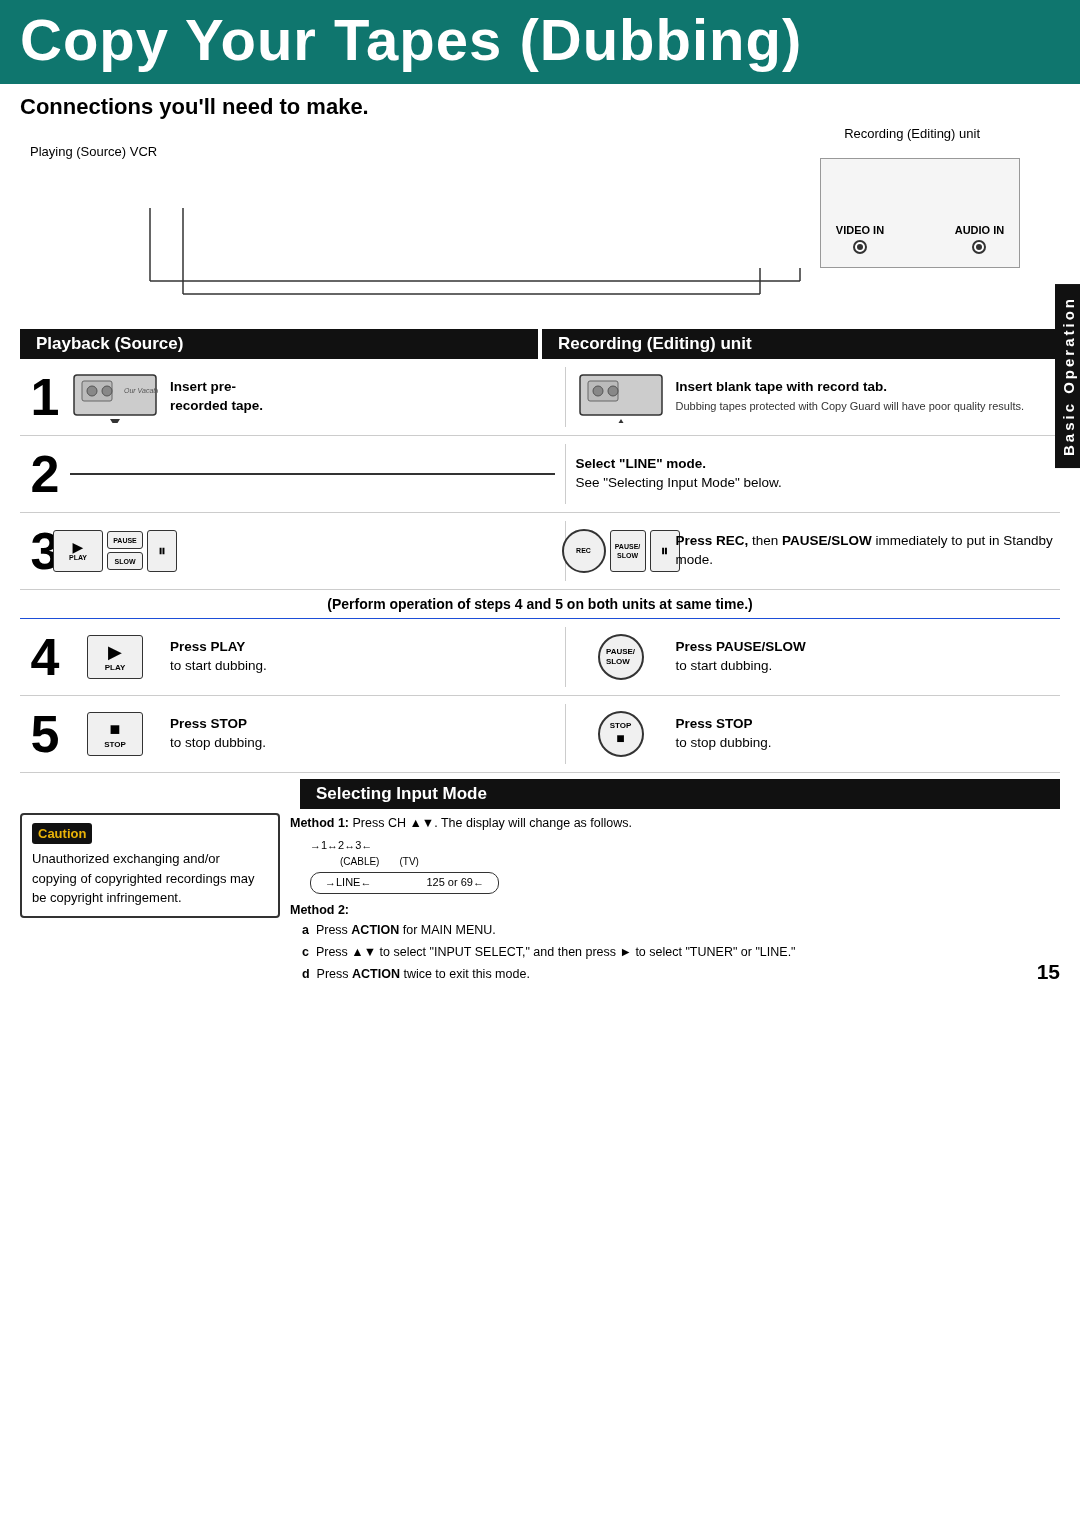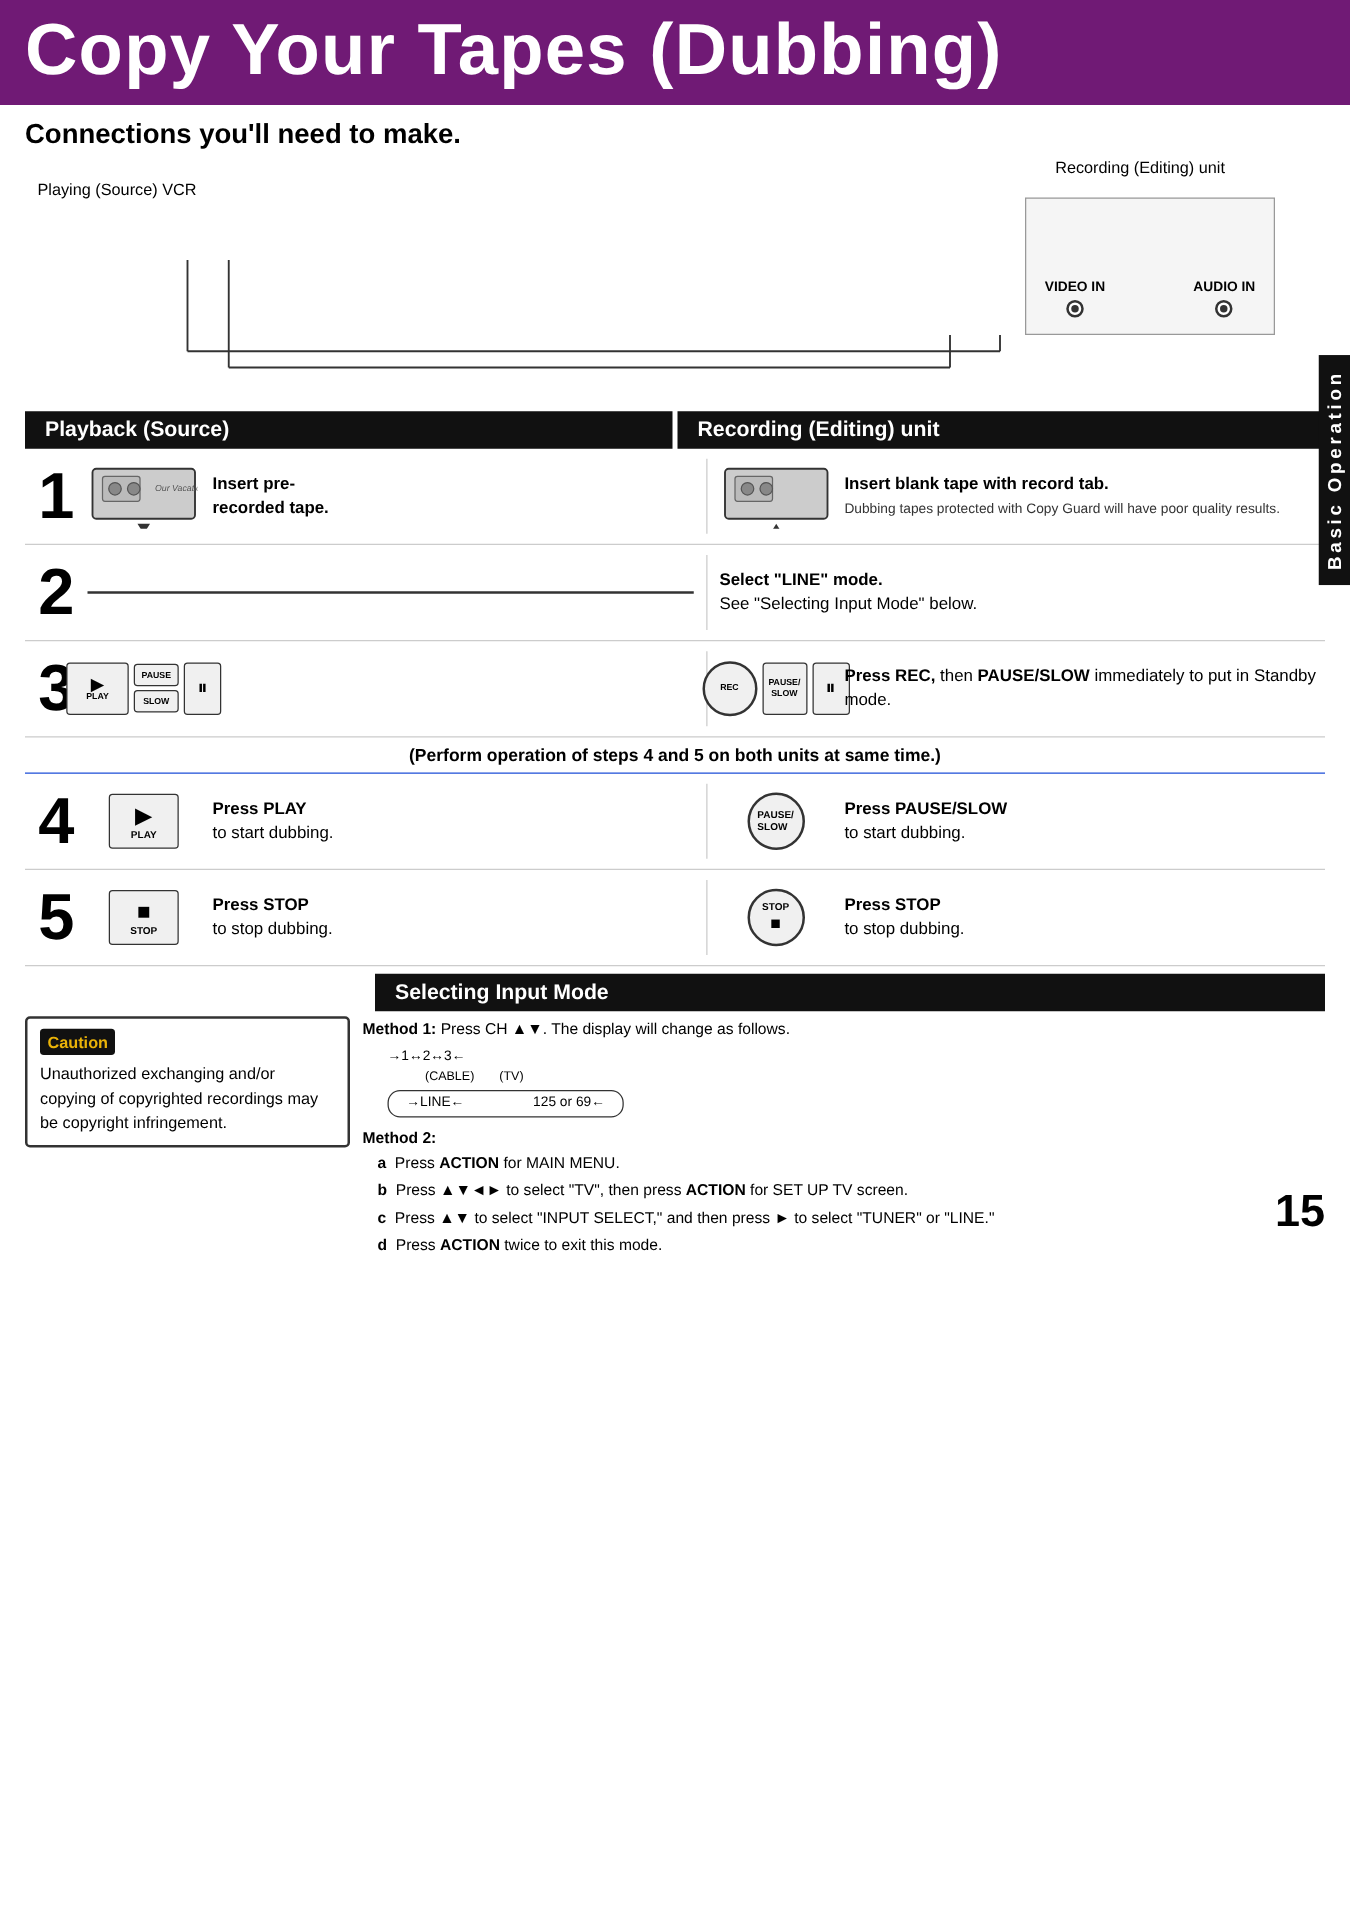--- a/index.html
+++ b/index.html
@@ -8,21 +8,21 @@
       min-height: 1532px;
       background: #fff;
       font-family: Arial, Helvetica, sans-serif;
       font-size: 14px;
       color: #000;
       position: relative;
     }
 
     
     .page-header {
-      background: #701a75;
+      background: #0f766e;
       padding: 8px 20px 12px 20px;
     }
     .page-title {
       color: #fff;
       font-size: 58px;
       font-weight: 900;
       letter-spacing: 1px;
       line-height: 1.1;
     }
 
@@ -205,23 +205,23 @@
       font-size: 13px;
       font-weight: 900;
       padding: 1px 6px;
       border-radius: 3px;
       margin-bottom: 5px;
     }
 
     
     .page-number {
       position: absolute;
-      bottom: 28px;
+      bottom: 12px;
       right: 20px;
-      font-size: 36px;
+      font-size: 21px;
       font-weight: 900;
     }
 
     
     .sidebar-label {
       position: absolute;
       right: -2px;
       top: 200px;
       background: #111;
       color: #fff;
@@ -495,21 +495,20 @@
           <div style="font-size:11px; border:1px solid #333; border-radius:10px; display:inline-block; padding:1px 14px; margin:2px 0;">
             →LINE←&nbsp;&nbsp;&nbsp;&nbsp;&nbsp;&nbsp;&nbsp;&nbsp;&nbsp;&nbsp;&nbsp;&nbsp;&nbsp;&nbsp;&nbsp;&nbsp;&nbsp;&nbsp;125 or 69←
           </div>
         </div>
 
         <div style="margin-top:4px;">
           <span style="font-weight:900;">Method 2:</span>
         </div>
         <ul class="indent-list">
           <li><strong>a</strong>&nbsp; Press <strong>ACTION</strong> for MAIN MENU.</li>
-          <li><strong>b</strong>&nbsp; Press ▲▼◄► to select "TV", then press <strong>ACTION</strong> for SET UP TV screen.</li>
           <li><strong>c</strong>&nbsp; Press ▲▼ to select "INPUT SELECT," and then press ► to select "TUNER" or "LINE."</li>
           <li><strong>d</strong>&nbsp; Press <strong>ACTION</strong> twice to exit this mode.</li>
         </ul>
       </div>
     </div>
   </div>
 
   <div class="page-number">15</div>
 
   <div class="sidebar-label">Basic Operation</div>

